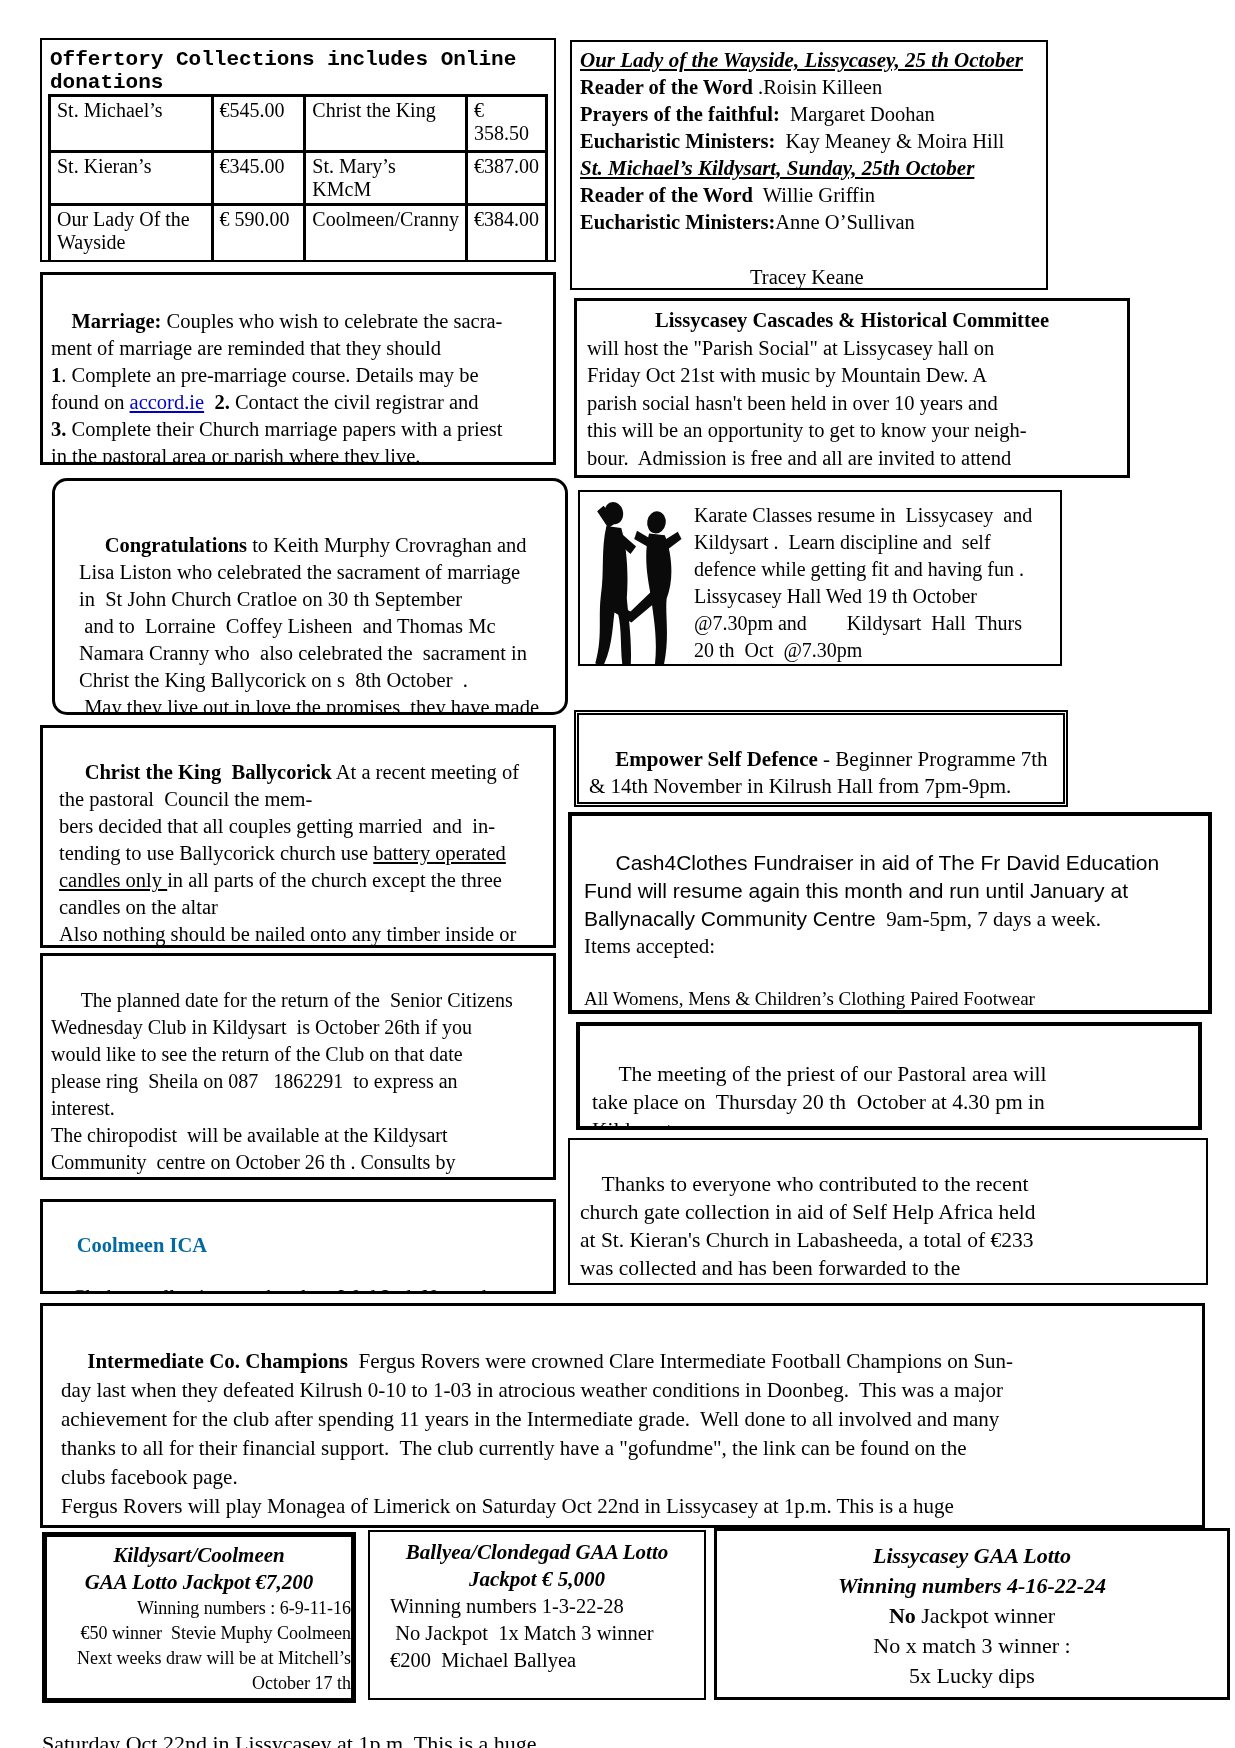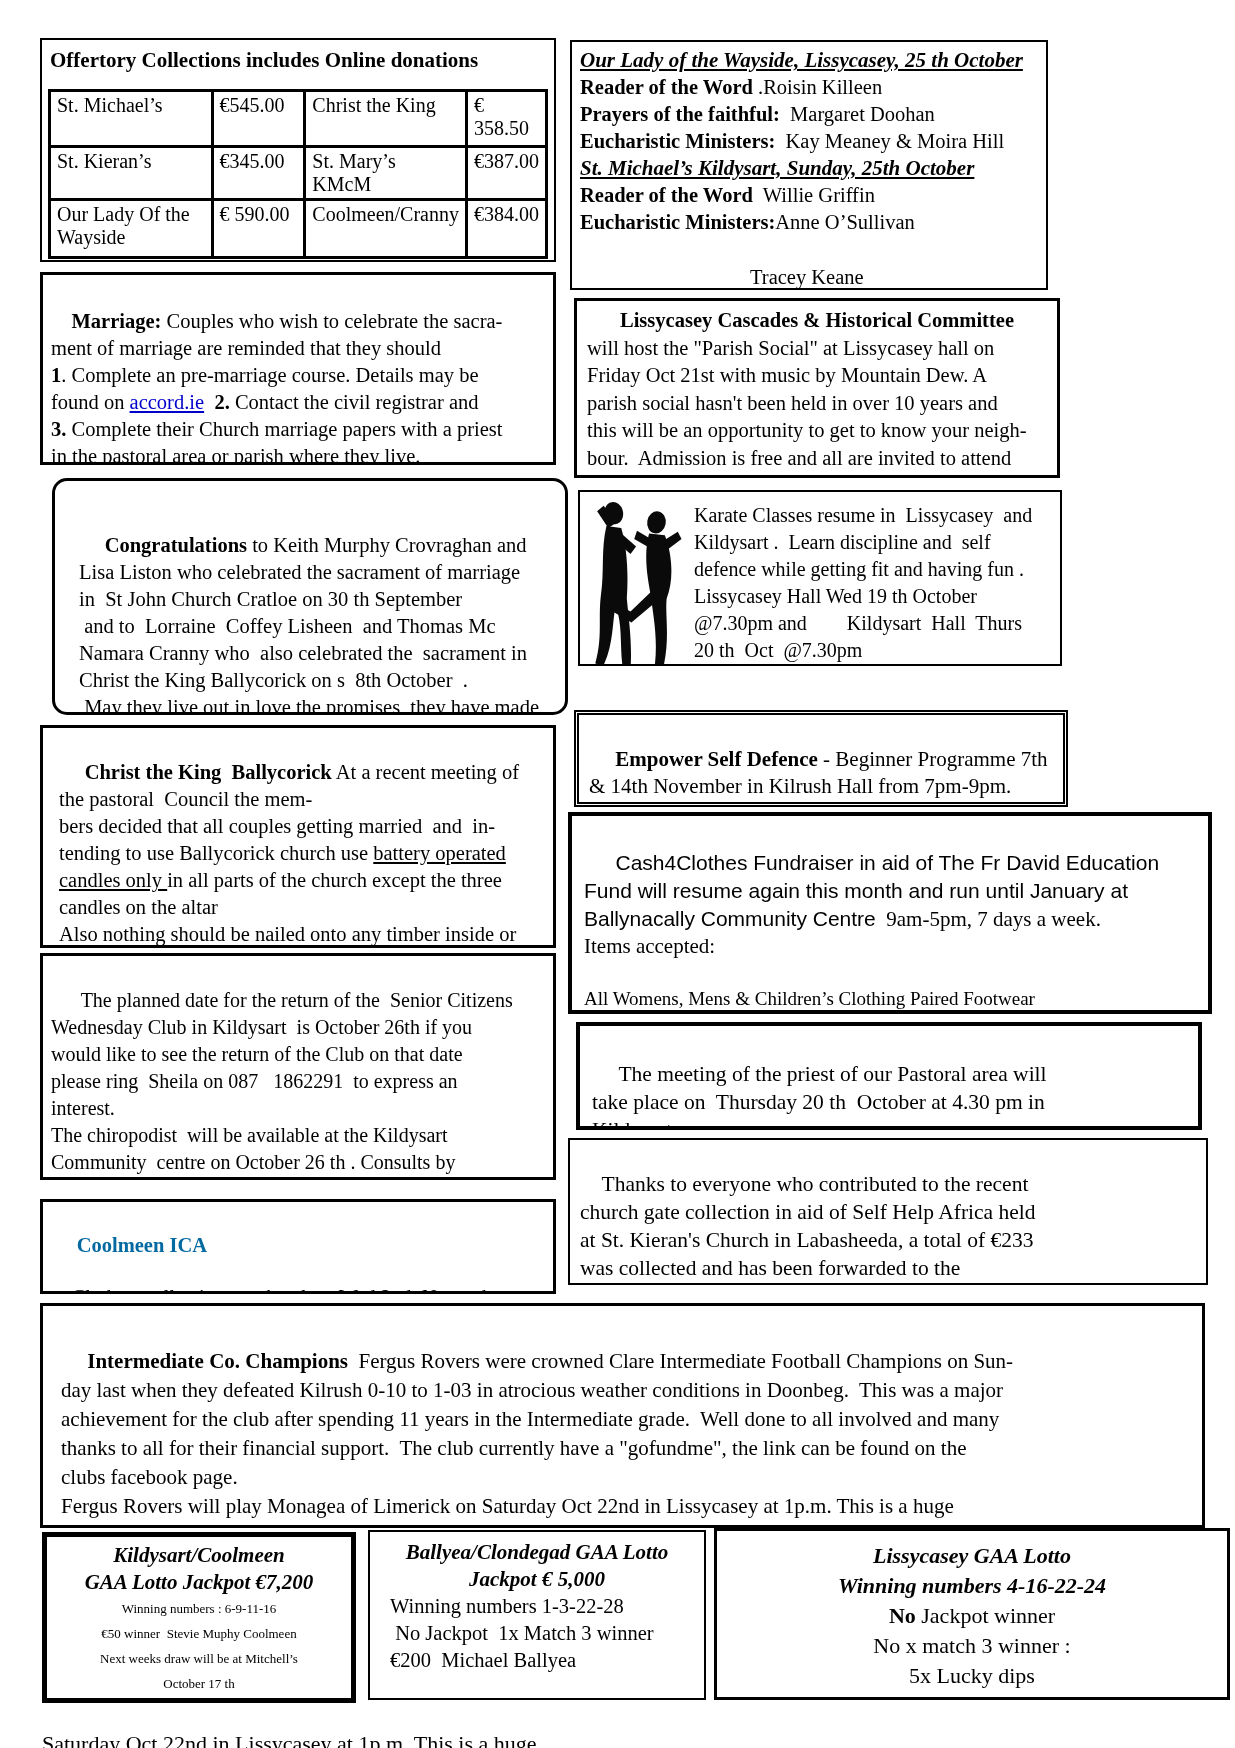--- a/index.html
+++ b/index.html
@@ -7,42 +7,42 @@
         font-family:"Liberation Serif", serif;color:#000;}
   .box{position:absolute;border:2px solid #000;box-sizing:border-box;overflow:hidden;background:#fff;}
   .pre{white-space:pre-wrap;}
   .b{font-weight:bold;}
   .bi{font-weight:bold;font-style:italic;}
   .u{text-decoration:underline;}
   .link{color:#0000cc;text-decoration:underline;}
   .center{text-align:center;}
 
   
-  .off-title{font-weight:bold;font-size:21px;padding:8px 8px 16px 8px;}
+  .off-title{font-weight:bold;font-size:21px;padding:8px 8px 0 8px;font-family:Liberation Mono, monospace;}
   table.off{border-collapse:collapse;table-layout:fixed;margin:0 6px;font-size:20px;}
   table.off td{border:3px solid #000;padding:2px 6px;vertical-align:top;}
 
   
   .rota{padding:5px 8px;font-size:20.5px;line-height:27px;}
   .rota-head{font-weight:bold;font-style:italic;text-decoration:underline;font-size:21px;}
   .rota-line{white-space:pre-wrap;}
   .rota-indent{padding-left:170px;margin-top:28px;}
 
   .body205{font-size:20.5px;line-height:27px;}
   .body20{font-size:20px;line-height:27px;}
 
   .karate-text{margin-left:114px;font-size:20px;line-height:27px;}
   .karate-art{position:absolute;left:6px;top:6px;}
 
   .sans{font-family:"Liberation Sans", sans-serif;}
   .cash-main{font-size:21px;line-height:27px;}
   .cash-items{font-size:19px;line-height:23px;}
 
   .lotto-title{font-weight:bold;font-style:italic;font-size:21px;line-height:27px;text-align:center;}
-  .lotto-body{font-size:13px;line-height:25px;text-align:center;}
+  .lotto-body{font-size:18px;line-height:25px;text-align:right;}
   .lotto3-line{font-size:22px;line-height:30px;text-align:center;}
 
   .footer-frag{position:absolute;left:42px;top:1731px;font-size:22px;white-space:nowrap;}
 </style>
 </head>
 <body>
 
 <div class="page">
 
   <div class="box" style="left:40px;top:38px;width:516px;height:224px;">
@@ -129,21 +129,21 @@
 Community  centre on October 26 th . Consults by
 appointment only please ring  087   1862291.</span>
   </div>
 
   <div class="box pre" style="left:40px;top:1199px;width:516px;height:95px;padding:4px 8px;font-size:20.5px;line-height:26px;border-width:3px;">
     <span class="b" style="color:#0369a1;"> Coolmeen ICA</span><br>
     <span>Clothes  collection to take place Wed 2nd  November.
 More information from members of the guild.</span>
   </div>
 
-  <div class="box" style="left:574px;top:298px;width:486px;height:180px;padding:6px 10px;border-width:3px;font-size:20.5px;line-height:27.5px;">
+  <div class="box" style="left:574px;top:298px;width:556px;height:180px;padding:6px 10px;border-width:3px;font-size:20.5px;line-height:27.5px;">
     <div class="b center">Lissycasey Cascades &amp; Historical Committee</div>
     <div class="pre">will host the "Parish Social" at Lissycasey hall on
 Friday Oct 21st with music by Mountain Dew. A
 parish social hasn't been held in over 10 years and
 this will be an opportunity to get to know your neigh-
 bour.  Admission is free and all are invited to attend</div>
   </div>
 
   <div class="box" style="left:578px;top:490px;width:484px;height:176px;padding-top:10px;">
     <span class="karate-art">

